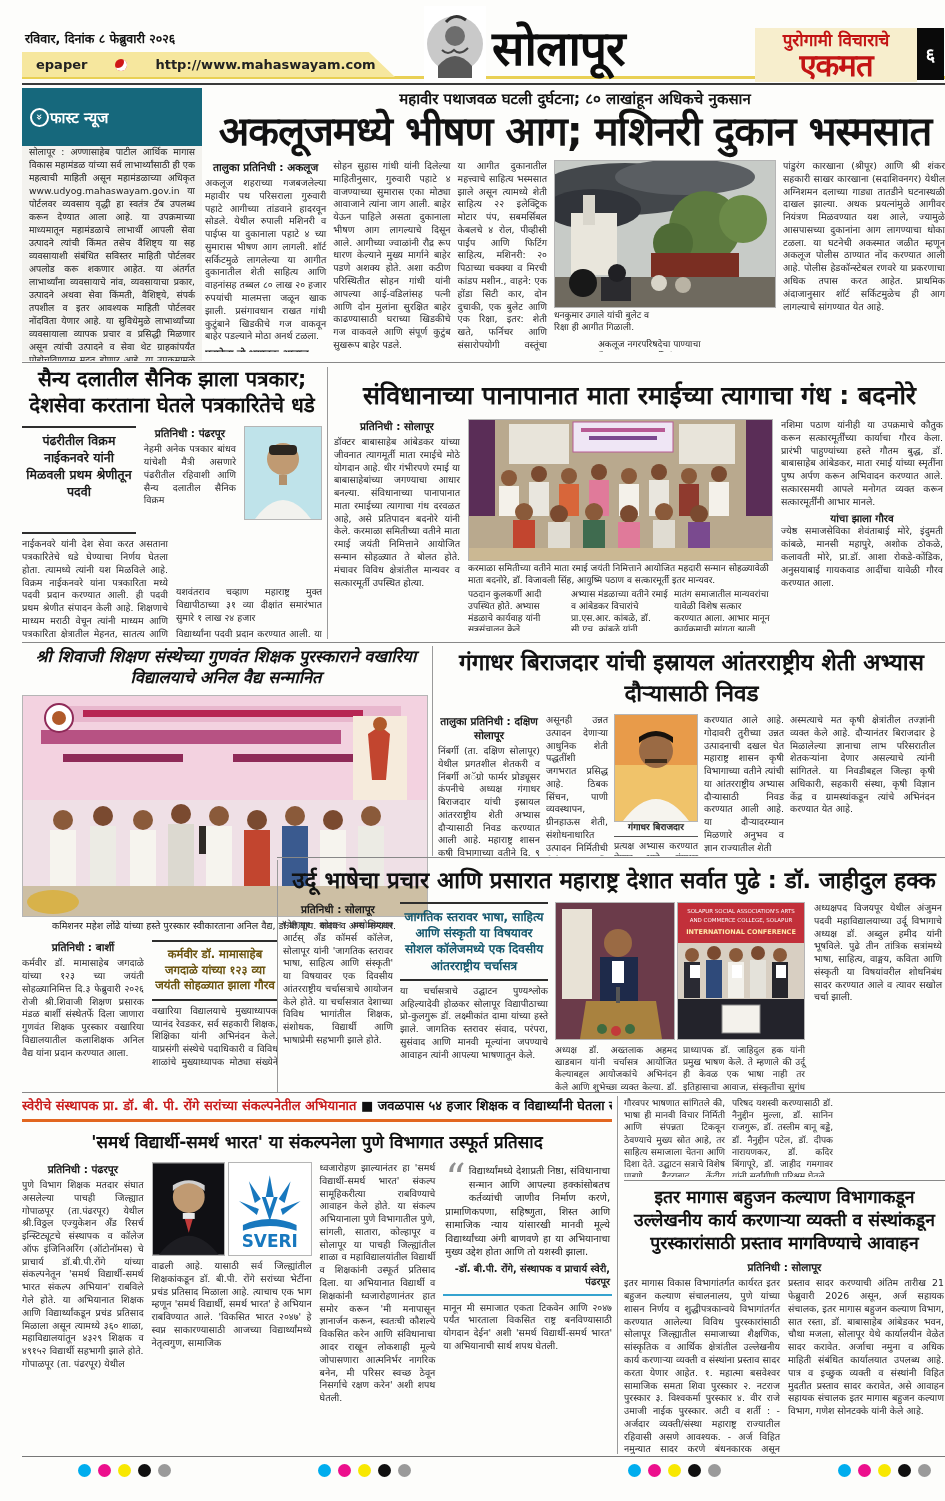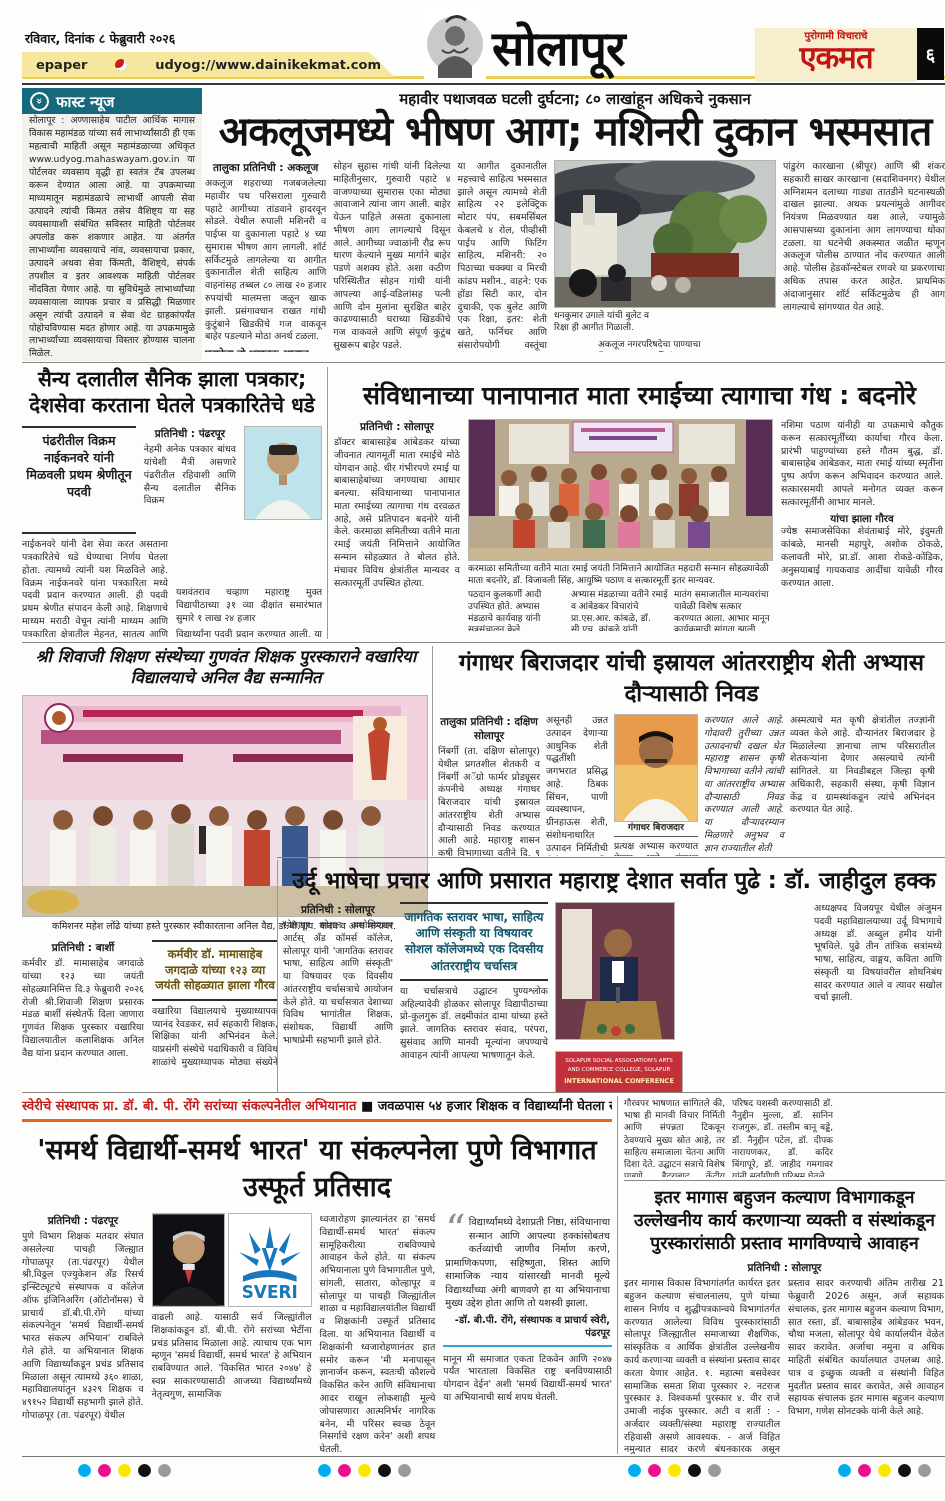--- a/index.html
+++ b/index.html
@@ -19,29 +19,29 @@
   .photo{display:block;border:1px solid #b5b5b5;}
   
   .datefield{font-size:12.5px;font-weight:bold;color:#111;}
   .epaper{background:#f6e79e;height:25px;display:flex;align-items:center;gap:6px;
           padding:0 14px;font-size:13px;font-weight:bold;color:#222;
           clip-path:polygon(0 0,93% 0,100% 100%,0 100%);width:345px;}
   .edot{width:12px;height:12px;border-radius:50%;background:#cf1717;display:inline-block;
         box-shadow:inset -3px -3px 0 #fff;}
   .edition{font-size:48px;font-weight:bold;letter-spacing:-1px;color:#0d0d0d;}
   .mhbox{background:#f7eecd;width:162px;height:52px;text-align:center;padding-top:2px;}
-  .mhtag{color:#c31414;font-size:10px;font-weight:bold;line-height:1.2;}
+  .mhtag{color:#c31414;font-size:17px;font-weight:bold;line-height:1.2;}
   .mhbrand{color:#c31414;font-size:31px;font-weight:bold;line-height:1.0;letter-spacing:-1px;}
   .pnbox{background:#0a0a0a;color:#fff;width:27px;height:52px;display:flex;align-items:center;
          justify-content:center;font-size:18px;font-weight:bold;}
   .yellowline{background:#e9d054;height:3px;}
   
   .fastnews{background:#f3f2ee;width:180px;}
-  .fnhead{background:#16687c;color:#fff;height:26px;display:flex;align-items:center;gap:7px;
-          padding:0 8px;font-size:15px;font-weight:bold;}
+  .fnhead{background:#16687c;color:#fff;height:26px;display:flex;align-items:center;gap:1px;
+          padding:16px 8px;font-size:15px;font-weight:bold;}
   .fnbadge{width:15px;height:15px;border:2px solid #fff;border-radius:50%;display:flex;
            align-items:center;justify-content:center;font-size:10px;line-height:1;}
   .fnbadge span{display:inline-block;transform:rotate(90deg);}
   .fnheadline{font-size:13.5px;font-weight:bold;line-height:1.3;padding:5px 7px 4px 7px;color:#0c0c0c;}
   .fnbody{padding:0 7px;font-size:9.2px;line-height:1.41;}
   
   .kicker{font-size:15px;font-weight:bold;text-align:center;color:#141414;}
   .fireheadline{font-size:40px;line-height:1.05;letter-spacing:-1px;}
   .firecols{display:flex;gap:7px;height:192px;overflow:hidden;}
   .fsub{font-weight:bold;font-size:10.3px;margin-top:3px;}
@@ -61,21 +61,21 @@
 </head>
 <body>
 
 <div class="page">
 
   <div class="abs datefield" style="left:25px;top:30px;">रविवार, दिनांक ८ फेब्रुवारी २०२६</div>
   <div class="abs yellowline" style="left:22px;top:76px;width:923px;"></div>
   <div class="abs epaper" style="left:22px;top:52px;gap:28px;">
     <span>epaper</span>
     <span class="edot"></span>
-    <span>udyog://www.dainikekmat.com</span>
+    <span>http://www.mahaswayam.com</span>
   </div>
 
   <svg class="abs" style="left:424px;top:6px;" width="62" height="76" viewBox="0 0 62 76">
     <rect width="62" height="76" fill="#fff"></rect>
     <circle cx="31" cy="38" r="28" fill="#c9c9c9"></circle>
     <circle cx="31" cy="30" r="10" fill="#6d6d6d"></circle>
     <path d="M14 60 Q31 40 48 60 L48 72 L14 72 Z" fill="#585858"></path>
     <path d="M22 16 Q31 6 42 14" stroke="#333" stroke-width="3" fill="none"></path>
     <path d="M18 44 q6 6 12 0 q6 6 14 -2" stroke="#444" stroke-width="2" fill="none"></path>
   </svg>
@@ -310,41 +310,41 @@
           <rect width="82" height="106" fill="#f0c36a"></rect>
           <rect x="0" y="0" width="82" height="50" fill="#e89b4a"></rect>
           <circle cx="41" cy="36" r="17" fill="#9a6a44"></circle>
           <path d="M24 28 Q41 14 58 28 L58 22 Q41 10 24 22 Z" fill="#17120d"></path>
           <rect x="30" y="44" width="22" height="4" fill="#3a2a1a"></rect>
           <path d="M8 106 Q41 62 74 106 Z" fill="#f6f4ee"></path>
         </svg>
         <div class="caption" style="font-weight:bold;text-align:center;border-bottom:1px solid #555;padding-bottom:2px;">गंगाधर बिराजदार</div>
         <div class="bodytext" style="margin-top:3px;">प्रत्यक्ष अभ्यास करण्यात येणार आहे. गंगाधर बिराजदार यांनी द्राक्ष व तुर शेतीमध्ये अनेक प्रभावी तंत्रज्ञानाचा वापर, यांत्रिकीकरण व उत्पादन वाढीसाठी मार्गदर्शक यंत्रांची निर्मिती केली आहे.</div>
       </div>
-      <div class="bodytext" style="width:80px;font-style:italic;">करण्यात आले आहे. गोदावरी तुरीच्या उन्नत उत्पादनाची दखल घेत महाराष्ट्र शासन कृषी विभागाच्या वतीने त्यांची या आंतरराष्ट्रीय अभ्यास दौऱ्यासाठी निवड करण्यात आली आहे. या दौऱ्यादरम्यान मिळणारे अनुभव व ज्ञान राज्यातील शेती</div>
+      <div class="bodytext" style="width:80px;">करण्यात आले आहे. गोदावरी तुरीच्या उन्नत उत्पादनाची दखल घेत महाराष्ट्र शासन कृषी विभागाच्या वतीने त्यांची या आंतरराष्ट्रीय अभ्यास दौऱ्यासाठी निवड करण्यात आली आहे. या दौऱ्यादरम्यान मिळणारे अनुभव व ज्ञान राज्यातील शेती</div>
       <div class="bodytext" style="width:145px;">अस्मत्याचे मत कृषी क्षेत्रांतील तज्ज्ञांनी व्यक्त केले आहे. दौऱ्यानंतर बिराजदार हे मिळालेल्या ज्ञानाचा लाभ परिसरातील शेतकऱ्यांना देणार असल्याचे त्यांनी सांगितले. या निवडीबद्दल जिल्हा कृषी अधिकारी, सहकारी संस्था, कृषी विज्ञान केंद्र व ग्रामस्थांकडून त्यांचे अभिनंदन करण्यात येत आहे.</div>
     </div>
   </div>
 
   <div class="abs thinrule" style="left:277px;top:857px;width:668px;"></div>
   <div class="abs vrule" style="left:277px;top:860px;height:232px;"></div>
 
   <div class="abs" style="left:283px;top:860px;width:662px;height:232px;overflow:hidden;">
     <div class="headline" style="font-size:22.5px;margin-top:4px;">उर्दू भाषेचा प्रचार आणि प्रसारात महाराष्ट्र देशात सर्वात पुढे : डॉ. जाहीदुल हक्क</div>
     <div style="display:flex;gap:7px;margin-top:7px;height:190px;overflow:hidden;">
       <div style="width:110px;">
         <div class="byline">प्रतिनिधी : सोलापूर</div>
         <div class="bodytext">सोलापूर सोशल असोसिएशन आर्टस् अँड कॉमर्स कॉलेज, सोलापूर यांनी 'जागतिक स्तरावर भाषा, साहित्य आणि संस्कृती' या विषयावर एक दिवसीय आंतरराष्ट्रीय चर्चासत्राचे आयोजन केले होते. या चर्चासत्रात देशाच्या विविध भागांतील शिक्षक, संशोधक, विद्यार्थी आणि भाषाप्रेमी सहभागी झाले होते.</div>
       </div>
       <div style="width:148px;">
         <div class="subheadbox" style="color:#15586e;font-size:12px;">जागतिक स्तरावर भाषा, साहित्य आणि संस्कृती या विषयावर सोशल कॉलेजमध्ये एक दिवसीय आंतरराष्ट्रीय चर्चासत्र</div>
         <div class="bodytext" style="margin-top:4px;">या चर्चासत्राचे उद्घाटन पुण्यश्लोक अहिल्यादेवी होळकर सोलापूर विद्यापीठाच्या प्रो-कुलगुरू डॉ. लक्ष्मीकांत दामा यांच्या हस्ते झाले. जागतिक स्तरावर संवाद, परंपरा, सुसंवाद आणि मानवी मूल्यांना जपण्याचे आवाहन त्यांनी आपल्या भाषणातून केले.</div>
       </div>
       <div style="width:252px;">
-        <div style="display:flex;gap:11px;flex-direction:column;">
+        <div style="display:flex;gap:2px;">
           <svg class="photo" width="118" height="136" viewBox="0 0 118 136">
             <rect width="118" height="136" fill="#6b3b4a"></rect>
             <rect x="6" y="6" width="30" height="90" fill="#e8e2d6"></rect>
             <circle cx="62" cy="40" r="14" fill="#9a6a44"></circle>
             <rect x="44" y="54" width="38" height="44" fill="#1e2a4a"></rect>
             <rect x="56" y="58" width="12" height="22" fill="#fff"></rect>
             <path d="M30 98 h70 l6 38 h-82 Z" fill="#a9823f"></path>
             <circle cx="46" cy="126" r="5" fill="#3f6b3f"></circle>
               <circle cx="60" cy="128" r="5" fill="#c23a3a"></circle>
               <circle cx="74" cy="126" r="5" fill="#3f6b3f"></circle>
@@ -392,21 +392,21 @@
     <div class="bodytext" style="width:101px;font-size:9px;">परिषद यशस्वी करण्यासाठी डॉ. नैनुद्दीन मुल्ला, डॉ. सानिन राजगुरू, डॉ. तस्लीम बानू बड्डे, डॉ. नैनुद्दीन पटेल, डॉ. दीपक नारायणकर, डॉ. कदिर बिंगापूरे, डॉ. जाहीद गमगावर यांनी सर्वांगीणी परिश्रम घेतले.</div>
   </div>
   <div class="abs thinrule" style="left:624px;top:1180px;width:321px;"></div>
 
   <div class="abs" style="left:22px;top:1096px;width:590px;height:358px;overflow:hidden;">
     <div class="redkick">
       <span>स्वेरीचे संस्थापक प्रा. डॉ. बी. पी. रोंगे सरांच्या संकल्पनेतील अभियानात</span>
       <span class="blackpart"> </span>
       <span class="blackpart">■ जवळपास ५४ हजार शिक्षक व विद्यार्थ्यांनी घेतला संकल्प</span>
     </div>
-    <div class="headline" style="font-size:27px;margin-top:8px;">'समर्थ विद्यार्थी-समर्थ भारत' या संकल्पनेला पुणे विभागात उस्फूर्त प्रतिसाद</div>
+    <div class="headline" style="font-size:17px;margin-top:8px;">'समर्थ विद्यार्थी-समर्थ भारत' या संकल्पनेला पुणे विभागात उस्फूर्त प्रतिसाद</div>
     <div style="display:flex;gap:8px;margin-top:9px;height:268px;overflow:hidden;">
       <div style="width:124px;">
         <div class="byline">प्रतिनिधी : पंढरपूर</div>
         <div class="bodytext">पुणे विभाग शिक्षक मतदार संघात असलेल्या पाचही जिल्ह्यात गोपाळपूर (ता.पंढरपूर) येथील श्री.विठ्ठल एज्युकेशन अँड रिसर्च इन्स्टिट्यूटचे संस्थापक व कॉलेज ऑफ इंजिनिअरिंग (ऑटोनॉमस) चे प्राचार्य डॉ.बी.पी.रोंगे यांच्या संकल्पनेतून 'समर्थ विद्यार्थी-समर्थ भारत संकल्प अभियान' राबविले गेले होते. या अभियानात शिक्षक आणि विद्यार्थ्यांकडून प्रचंड प्रतिसाद मिळाला असून त्यामध्ये ३६० शाळा, महाविद्यालयांतून ४३२९ शिक्षक व ४९१५२ विद्यार्थी सहभागी झाले होते. गोपाळपूर (ता. पंढरपूर) येथील</div>
       </div>
       <div style="width:160px;">
         <div style="display:flex;gap:3px;">
           <svg class="photo" width="72" height="92" viewBox="0 0 72 92">
             <rect width="72" height="92" fill="#101014"></rect>
             <circle cx="36" cy="34" r="16" fill="#c09a72"></circle>

